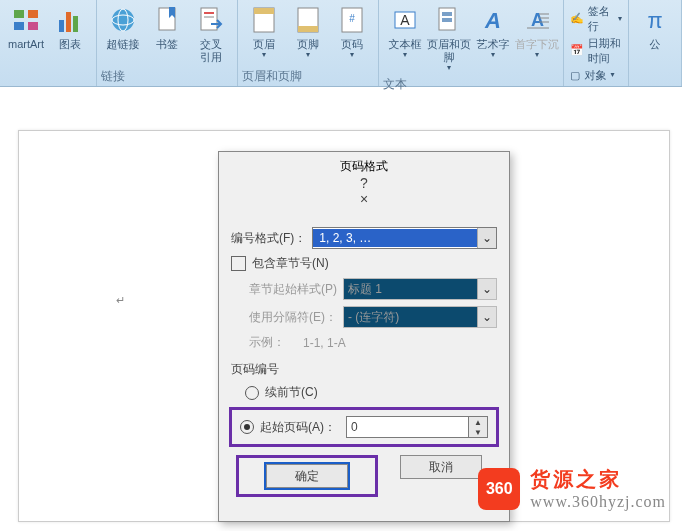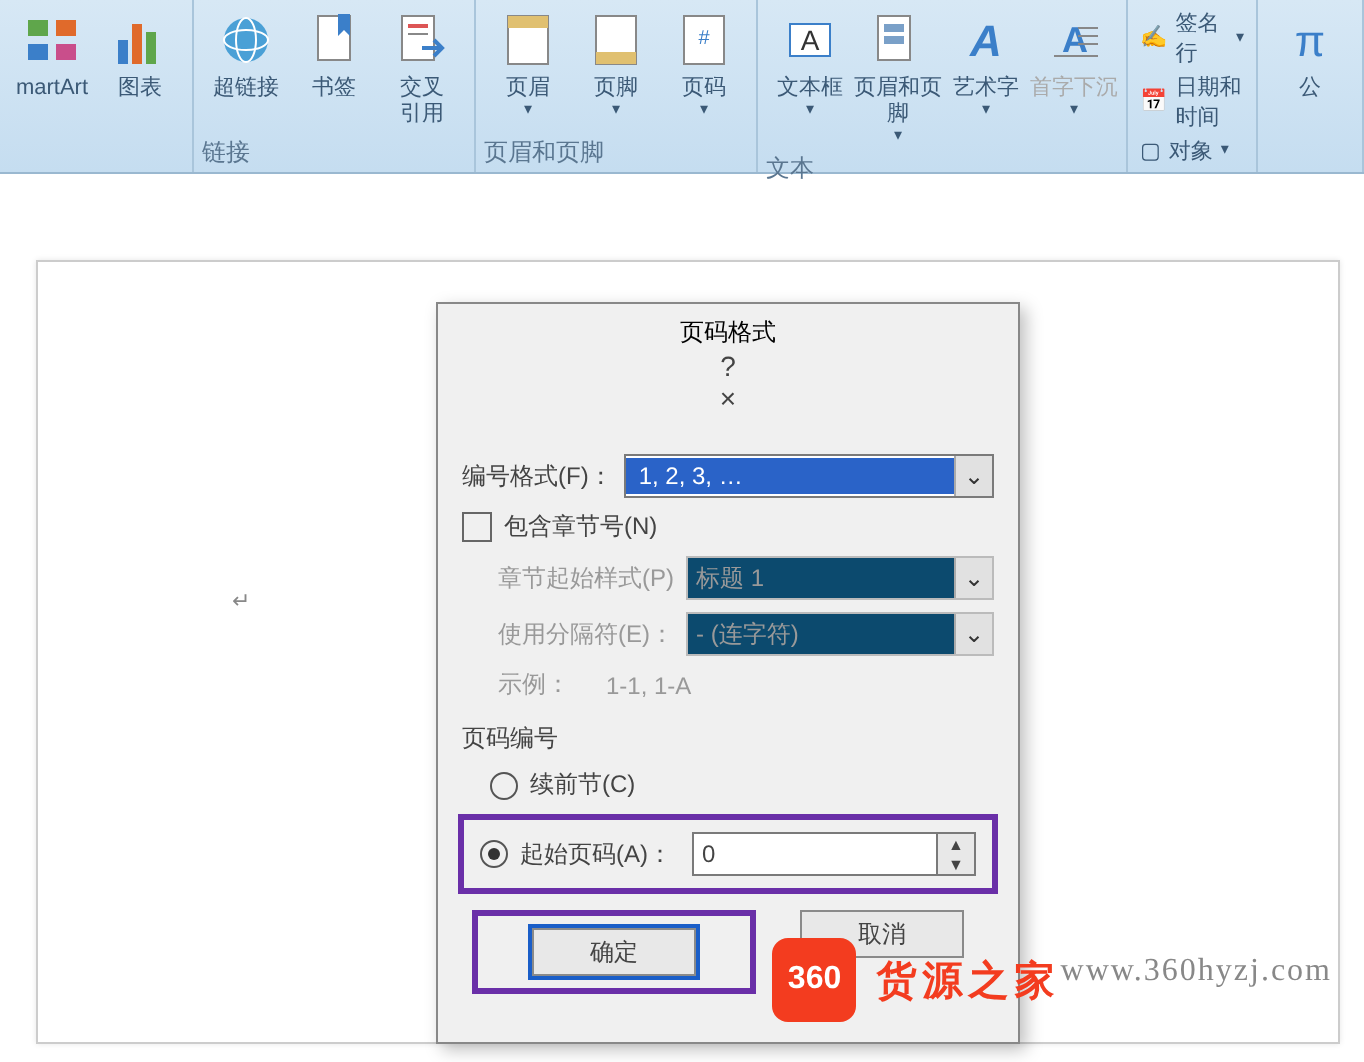--- a/index.html
+++ b/index.html
@@ -39,21 +39,21 @@
   .spin-inp{flex:1;border:1px solid #7a7a7a;background:#fff;height:20px;padding:0 4px;display:flex;align-items:center;}
   .spin-btns{width:18px;display:flex;flex-direction:column;border:1px solid #7a7a7a;border-left:none;}
   .spin-btns div{flex:1;display:flex;align-items:center;justify-content:center;font-size:8px;background:#e8e8e8;}
   .dlg-foot{display:flex;justify-content:center;gap:22px;padding:8px 0 14px 0;}
   .btn{width:80px;height:22px;border:1px solid #8a8a8a;background:#e8e8e8;display:flex;align-items:center;justify-content:center;cursor:pointer;}
   .btn.hl{outline:2px solid #1a5ec8;}
   .ok-hlbox{border:3px solid #6a2fa8;padding:6px 27px;margin-left:-10px;}
   
   .wm{position:absolute;right:16px;bottom:20px;display:flex;align-items:center;gap:10px;}
   .wm-badge{width:42px;height:42px;border-radius:8px;background:#f33c1f;color:#fff;font-weight:bold;font-size:16px;display:flex;align-items:center;justify-content:center;}
-  .wm-txt{display:flex;flex-direction:row;}
+  .wm-txt{display:flex;flex-direction:column;}
   .wm-txt .big{color:#f33c1f;font-size:20px;font-weight:bold;letter-spacing:3px;}
   .wm-txt .sm{color:#888;font-size:16px;letter-spacing:1px;font-family:Liberation Serif, serif;}
   svg{display:block;}
 </style>
 </head>
 <body>
 <div class="page">
 
 <div class="ribbon">
 

